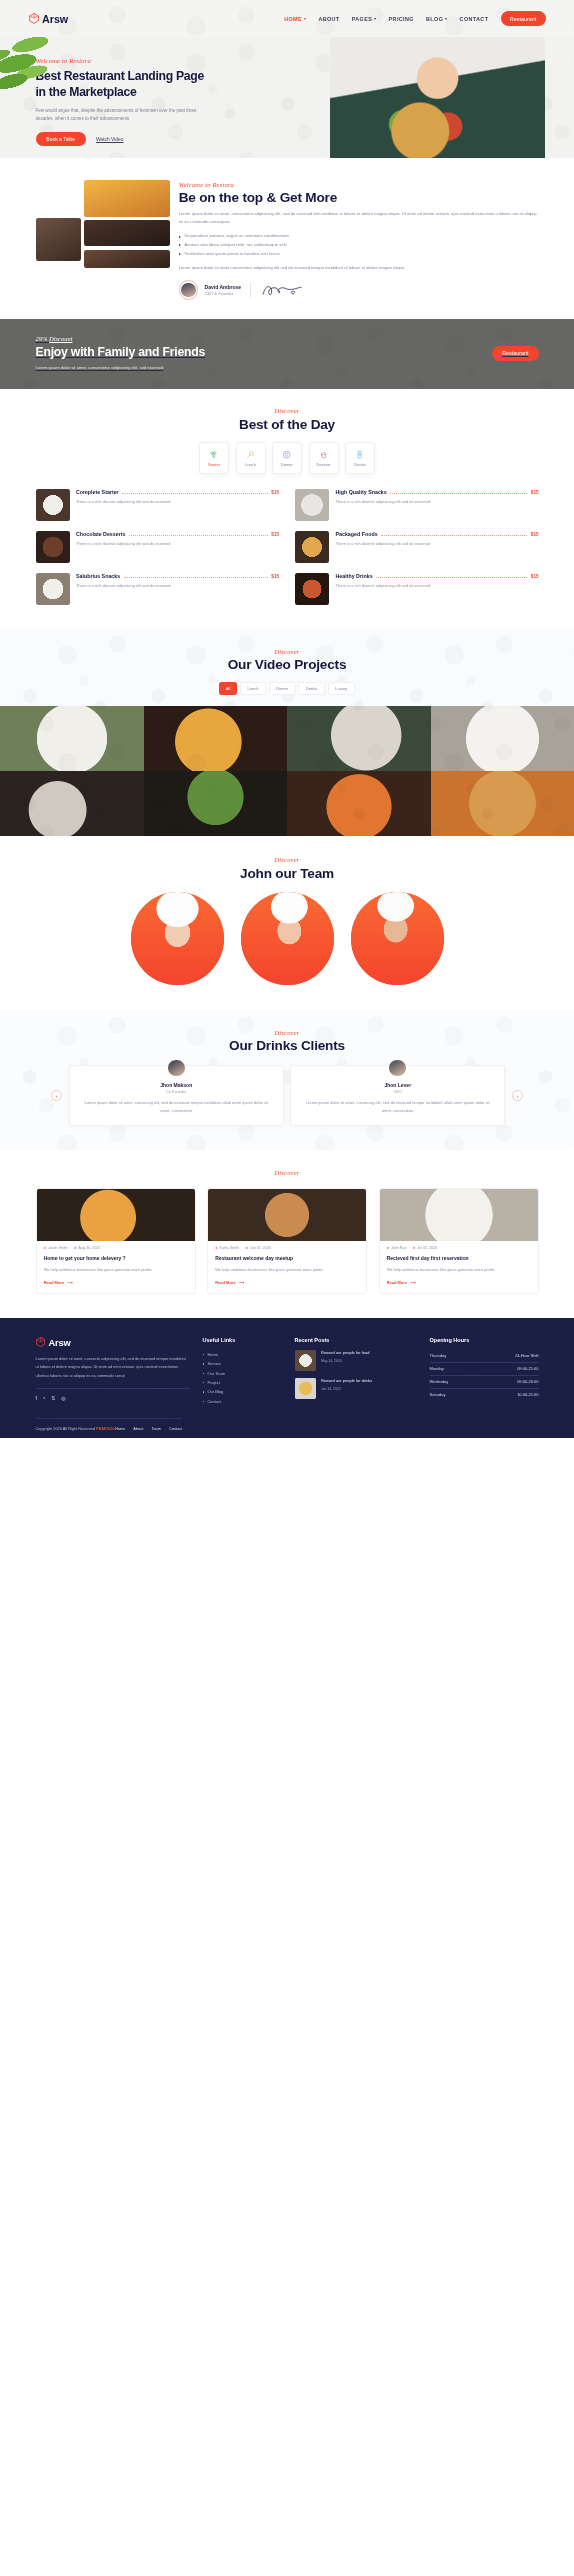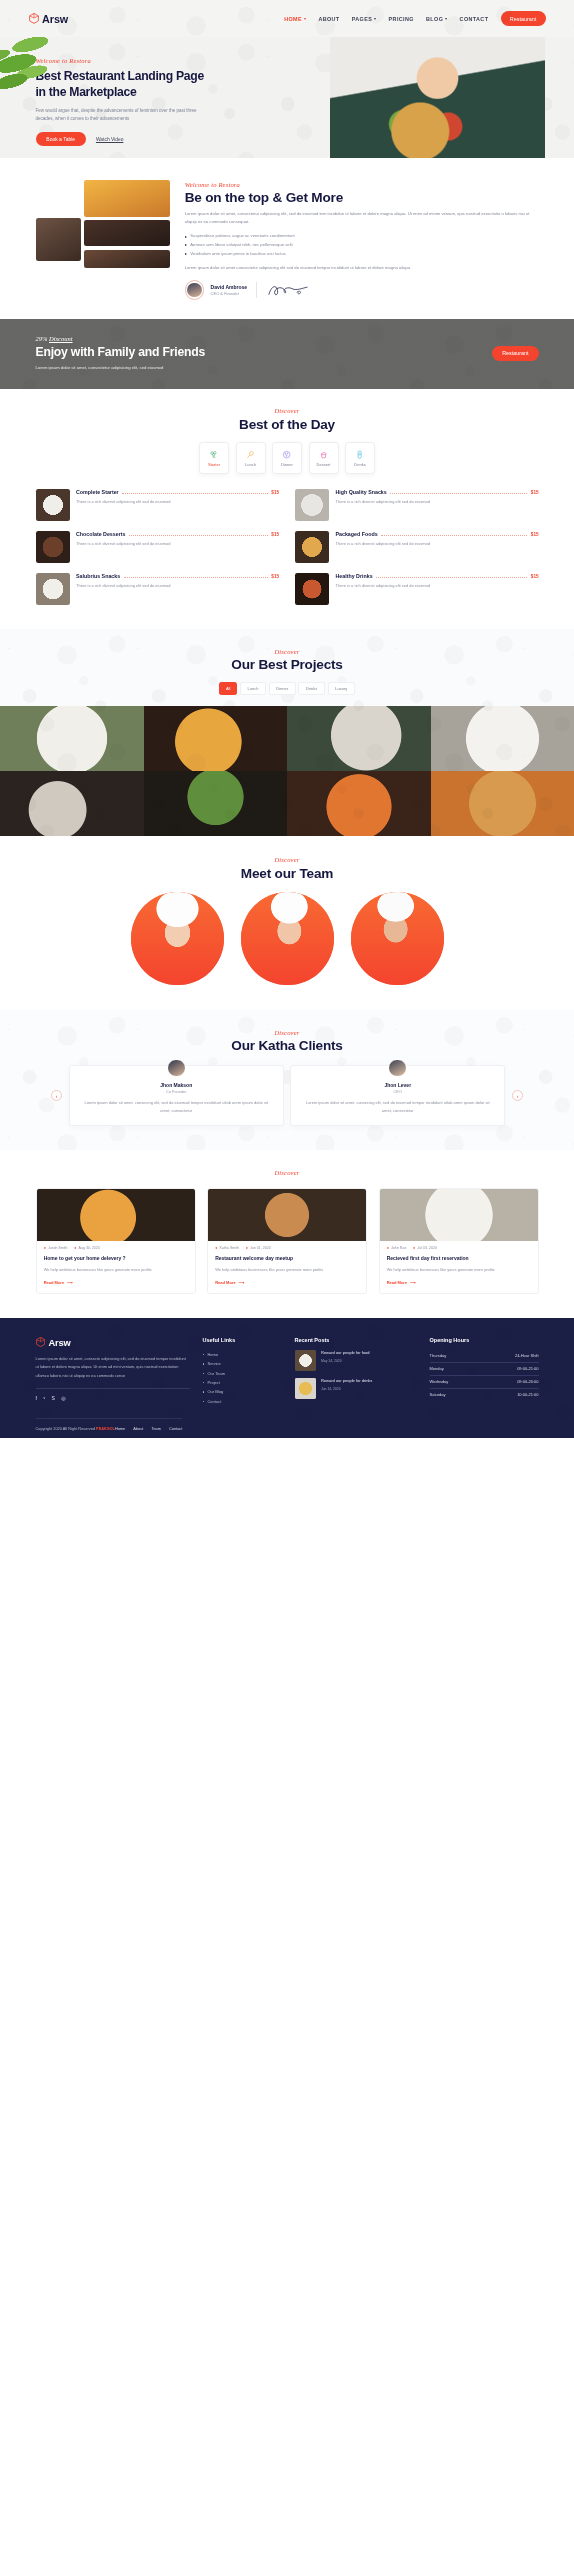--- a/index.html
+++ b/index.html
@@ -96,21 +96,21 @@
     z-index:3;
   }
 
   
   .about { background:#fff; padding:21.5px 0 18.7px; }
   .about .container { display:flex; gap:7.2px; }
   .about-imgs { width:136px; display:flex; gap:3.6px; }
   .about-imgs .col-a { display:flex; flex-direction:column; justify-content:center; }
   .about-imgs .col-b { display:flex; flex-direction:column; gap:3.6px; }
   .ph { border-radius:2.2px; background-size:cover; background-position:center; }
-  .about-text { flex:1; padding-top:1.4px;margin-left:6px; }
+  .about-text { flex:1; padding-top:1.4px; }
   .about-text h2 { margin:2.2px 0 5px; }
   .about-text p { font-size:4.2px; line-height:1.95; color:#85899b; }
   .about-list { list-style:none; margin:5.7px 0 5.7px; }
   .about-list li {
     font-size:4.2px; color:#85899b; line-height:2.1;
     display:flex; align-items:center; gap:3.6px;
   }
   .tri { width:0;height:0;border-top:1.8px solid transparent;border-bottom:1.8px solid transparent;border-left:2.9px solid #16183f; flex:none; }
   .author { display:flex; align-items:center; gap:6.5px; margin-top:8px; }
   .avatar-ring {
@@ -119,20 +119,21 @@
   .avatar-ring .inner { width:100%;height:100%;border-radius:50%;background-size:cover;background-position:center; }
   .author-name { font-size:5px; font-weight:bold; color:#16183f; }
   .author-role { font-size:4px; color:#9095a6; margin-top:1.4px; }
   .vdiv { width:0.7px; height:16px; background:#e3e5ea; margin:0 2.9px; }
   .sign { width:43px; height:17px; }
 
   
   .promo {
     position:relative; height:70px; overflow:hidden;
     background:linear-gradient(rgba(60,60,60,.55),rgba(60,60,60,.55)), #9a9a95;
+    text-decoration:underline;
   }
   .promo .container { padding-top:16px; position:relative; z-index:2; display:flex; align-items:center; }
   .promo .txt { flex:1; }
   .promo-disc {
     font-family:"Liberation Serif", serif; font-style:italic; color:#fff; font-size:6.5px;
   }
   .promo-disc u { text-decoration:underline; }
   .promo h2 { font-size:12.2px; font-weight:bold; color:#fff; margin-top:3.6px; letter-spacing:-0.2px; }
   .promo p { font-size:4.2px; color:#e9e9ea; margin-top:5px; line-height:1.9; width:179px; }
   .promo .btn-pill { padding:4.3px 10px; }
@@ -504,21 +505,21 @@
           </div>
         </div>
       </div>
     </div>
   </section>
 
   <section class="projects">
     <div class="doodle"></div>
     <div class="container center" style="z-index:2;">
       <div class="script-label">Discover</div>
-      <h2 class="sec-title" style="margin-top:2.9px;">Our Best Projects</h2>
+      <h2 class="sec-title" style="margin-top:2.9px;">Our Video Projects</h2>
       <div class="proj-tabs">
         <div class="proj-tab active">All</div>
         <div class="proj-tab">Lunch</div>
         <div class="proj-tab">Dinner</div>
         <div class="proj-tab">Drinks</div>
         <div class="proj-tab">Luxury</div>
       </div>
     </div>
     <div class="proj-grid">
       <div class="proj-cell" style="background:radial-gradient(circle at 50% 50%,#f0efea 0 44%,#6f7f5a 45%);"></div>
@@ -528,21 +529,21 @@
       <div class="proj-cell" style="background:radial-gradient(circle at 40% 60%,#cfc9bf 0 30%,#2a2320 31%);"></div>
       <div class="proj-cell" style="background:radial-gradient(circle at 50% 40%,#5f8f3c 0 34%,#1e1b17 35%);"></div>
       <div class="proj-cell" style="background:radial-gradient(circle at 50% 55%,#e0762f 0 40%,#3a241a 41%);"></div>
       <div class="proj-cell" style="background:radial-gradient(circle at 50% 50%,#d79a4e 0 42%,#c9732f 43%);"></div>
     </div>
   </section>
 
   <section class="team">
     <div class="container center">
       <div class="script-label">Discover</div>
-      <h2 class="sec-title" style="margin-top:2.9px;">Meet our Team</h2>
+      <h2 class="sec-title" style="margin-top:2.9px;">John our Team</h2>
       <div class="team-grid">
         <div class="team-card">
           <div class="team-circle">
             <div class="photo" style="background:
               radial-gradient(ellipse 21.5px 18.7px at 50% 18%, #fdfdfd 0 96%, transparent),
               radial-gradient(ellipse 13px 14.4px at 50% 44%, #f3cdb2 0 96%, transparent),
               linear-gradient(#f86a33,#f4442e);"></div>
           </div>
         </div>
         <div class="team-card">
@@ -562,21 +563,21 @@
           </div>
         </div>
       </div>
     </div>
   </section>
 
   <section class="clients">
     <div class="doodle"></div>
     <div class="container center" style="z-index:2;">
       <div class="script-label">Discover</div>
-      <h2 class="sec-title" style="margin-top:2.9px;">Our Katha Clients</h2>
+      <h2 class="sec-title" style="margin-top:2.9px;">Our Drinks Clients</h2>
       <div class="client-row">
         <div class="arrow-btn">‹</div>
         <div class="client-card">
           <div class="av" style="background:linear-gradient(150deg,#2f3448,#d9b79c);"></div>
           <div class="client-name">Jhon Makson</div>
           <div class="client-role">Co Founder</div>
           <div class="client-quote">Lorem ipsum dolor sit amet, consecing elit, sed do eiusmod tempor incididunt utlab orem ipsum dolor sit amet, consectetur</div>
         </div>
         <div class="client-card">
           <div class="av" style="background:linear-gradient(150deg,#3a4152,#e0c0a4);"></div>

